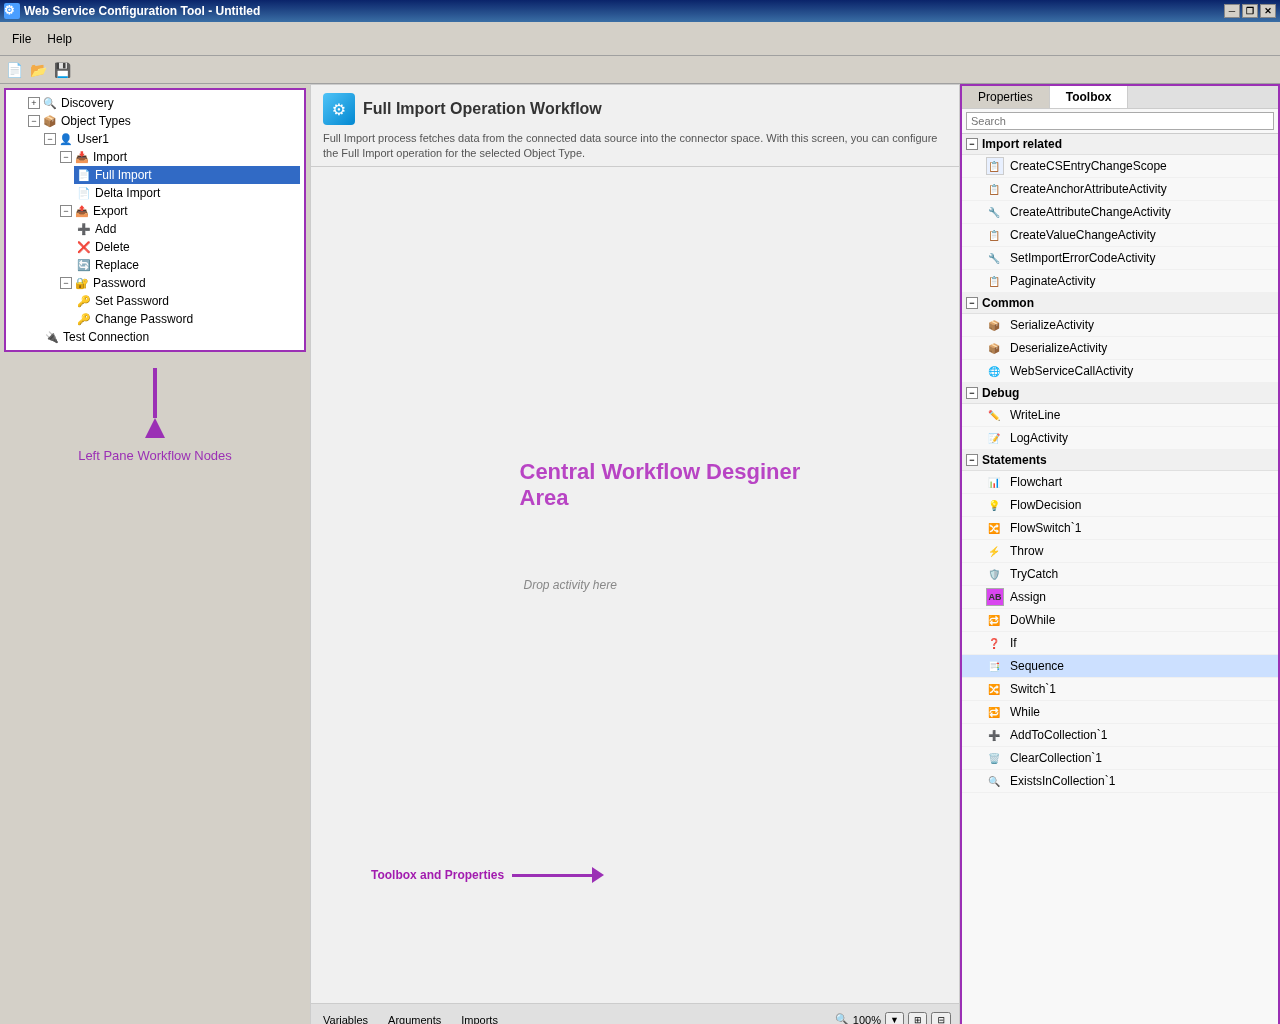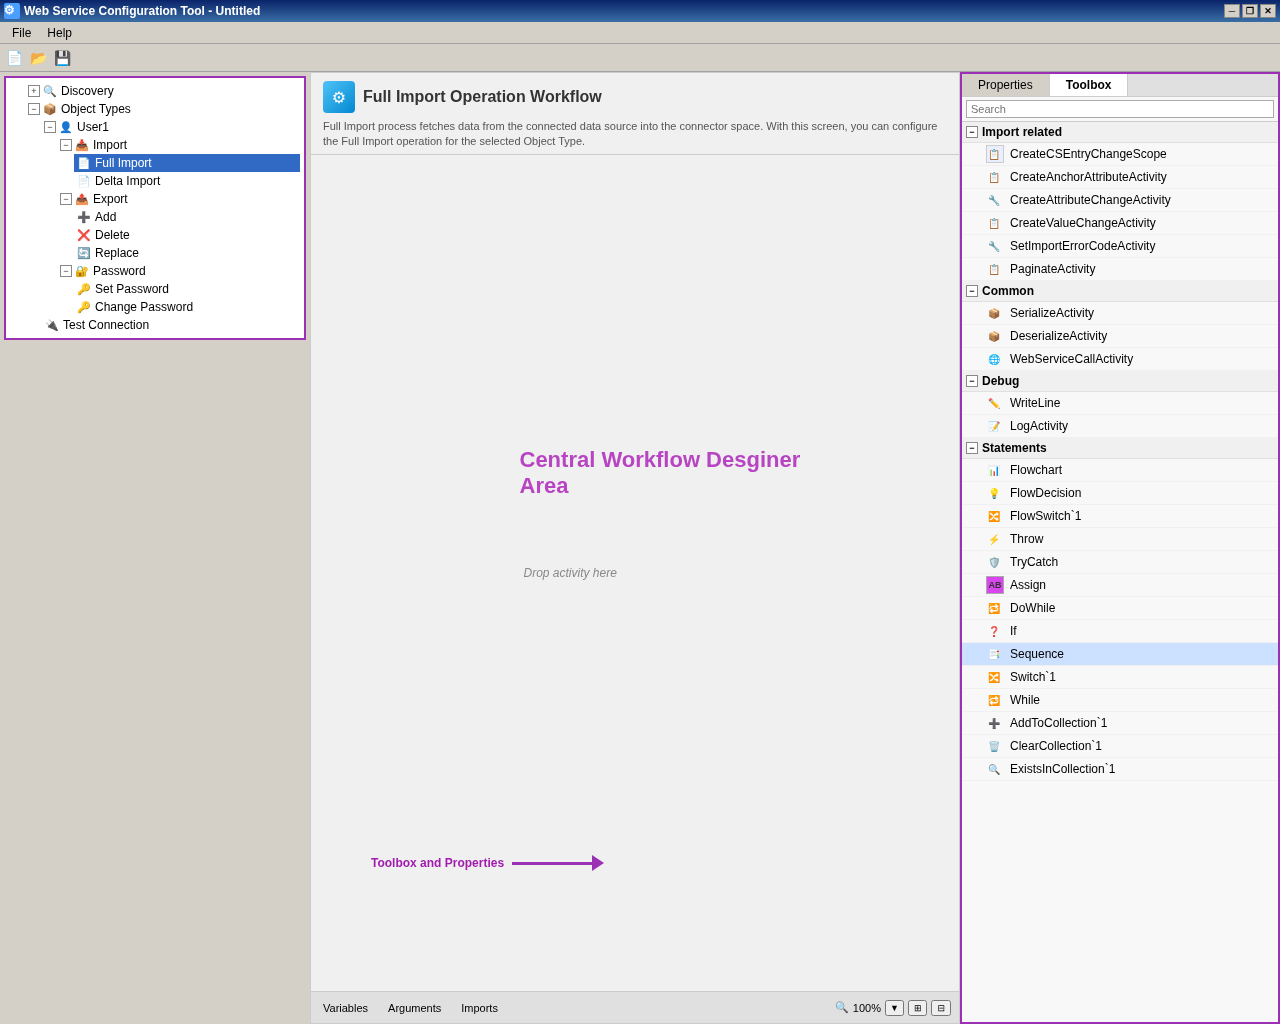--- a/index.html
+++ b/index.html
@@ -28,21 +28,21 @@
     }
     #title-bar .win-btn {
       width: 16px; height: 14px; background: #d4d0c8; border: 1px solid #888;
       display: flex; align-items: center; justify-content: center; font-size: 9px; cursor: pointer;
       color: black;
     }
 
     
     #menu-bar {
       background: #d4d0c8;
-      height: 22px;
+      height: 34px;
       display: flex;
       align-items: center;
       padding: 0 4px;
       border-bottom: 1px solid #a0a0a0;
       font-size: 12px;
     }
     .menu-item {
       padding: 2px 8px;
       cursor: pointer;
     }
@@ -509,20 +509,25 @@
           <span class="tree-icon icon-teal">🔑</span>
           <span>Change Password</span>
         </div>
 
         <div class="tree-item tree-indent-2">
           <span class="tree-icon icon-blue">🔌</span>
           <span>Test Connection</span>
         </div>
       </div>
 
+      <div id="left-annotation">
+        <div class="arrow-shaft"></div>
+        <div class="arrow-up"></div>
+        <div class="annotation-text">Left Pane Workflow Nodes</div>
+      </div>
     </div>
 
     <div id="designer-area">
       <div id="designer-header">
         <div class="workflow-title-row">
           <div class="workflow-icon">⚙</div>
           <div class="workflow-title">Full Import Operation Workflow</div>
         </div>
         <div class="workflow-description">Full Import process fetches data from the connected data source into the connector space. With this screen, you can configure the Full Import operation for the selected Object Type.</div>
       </div>

